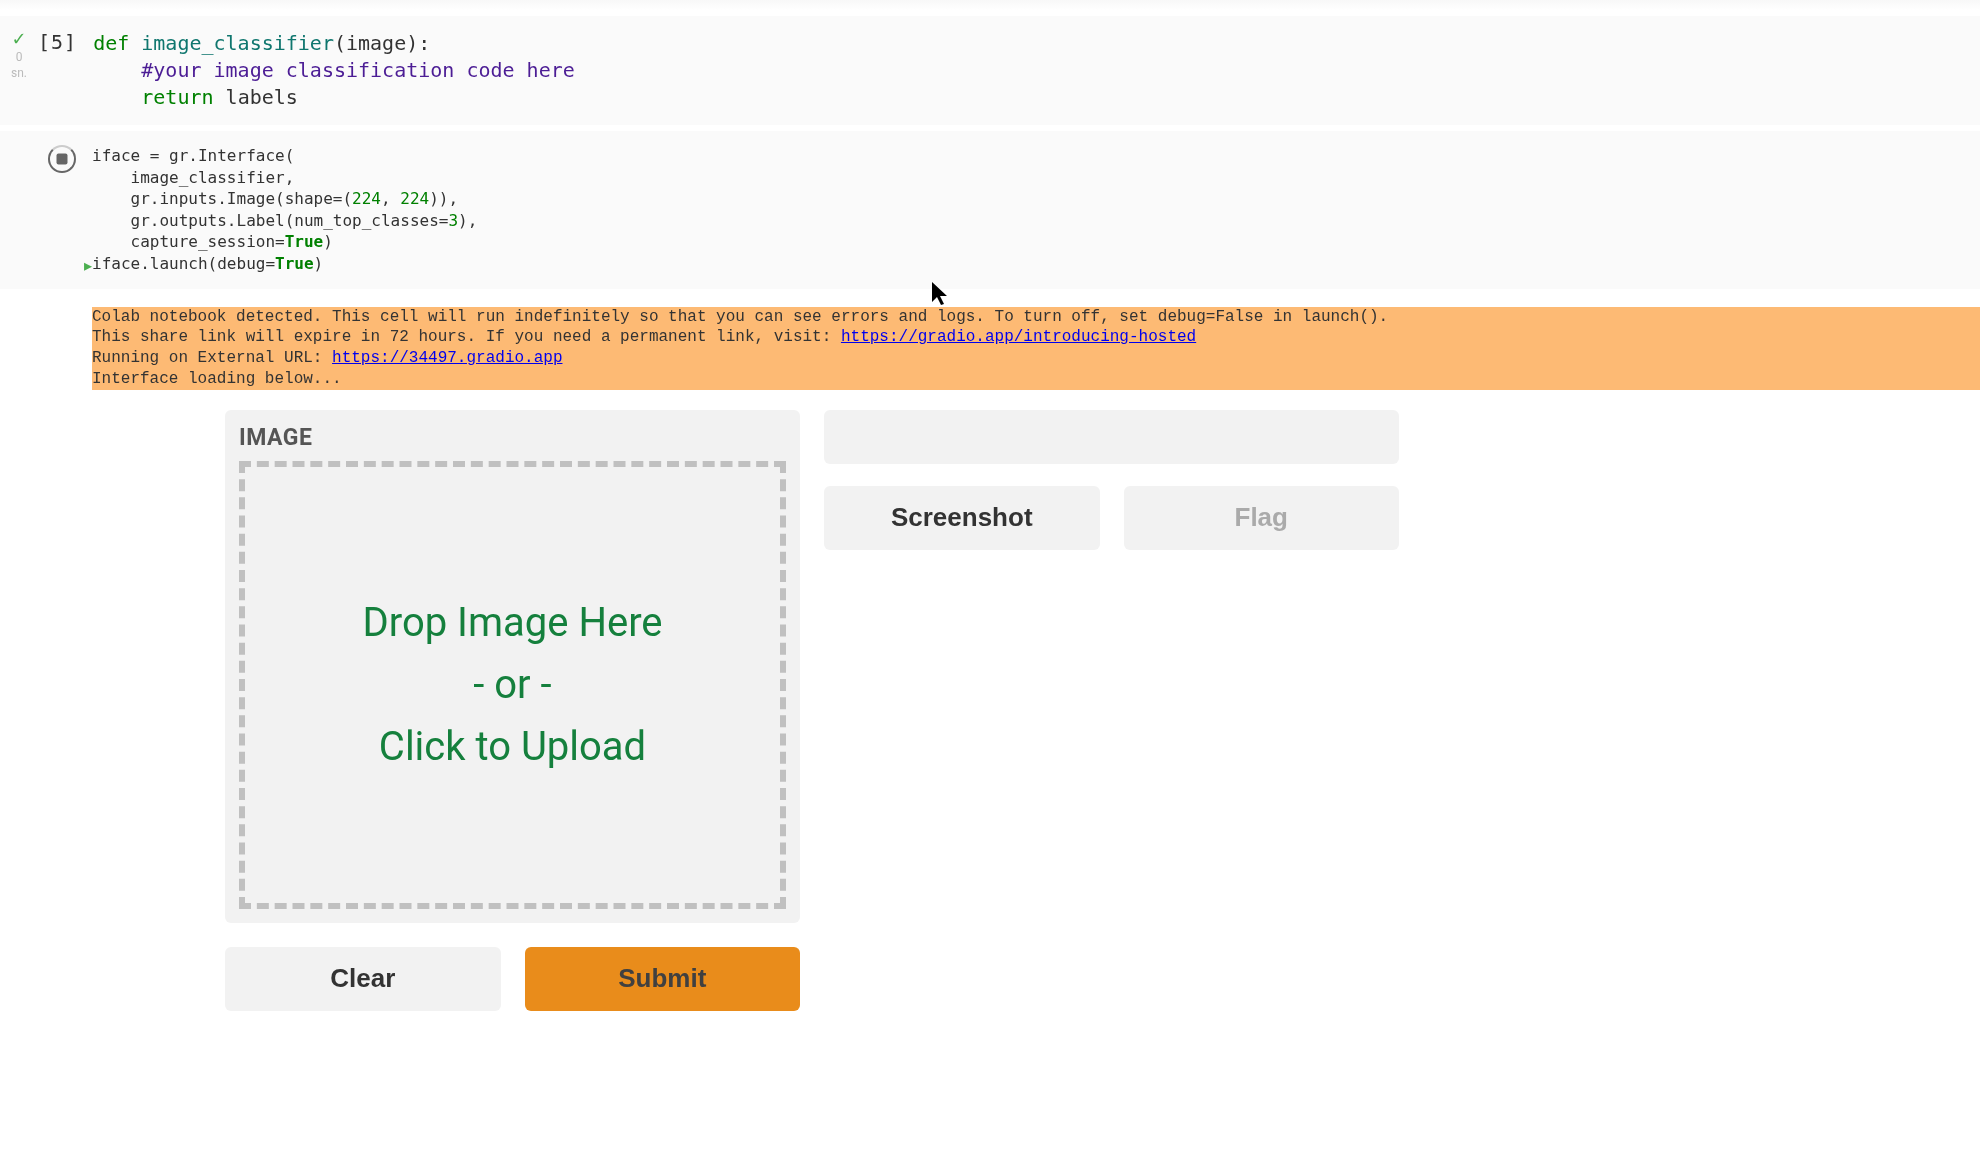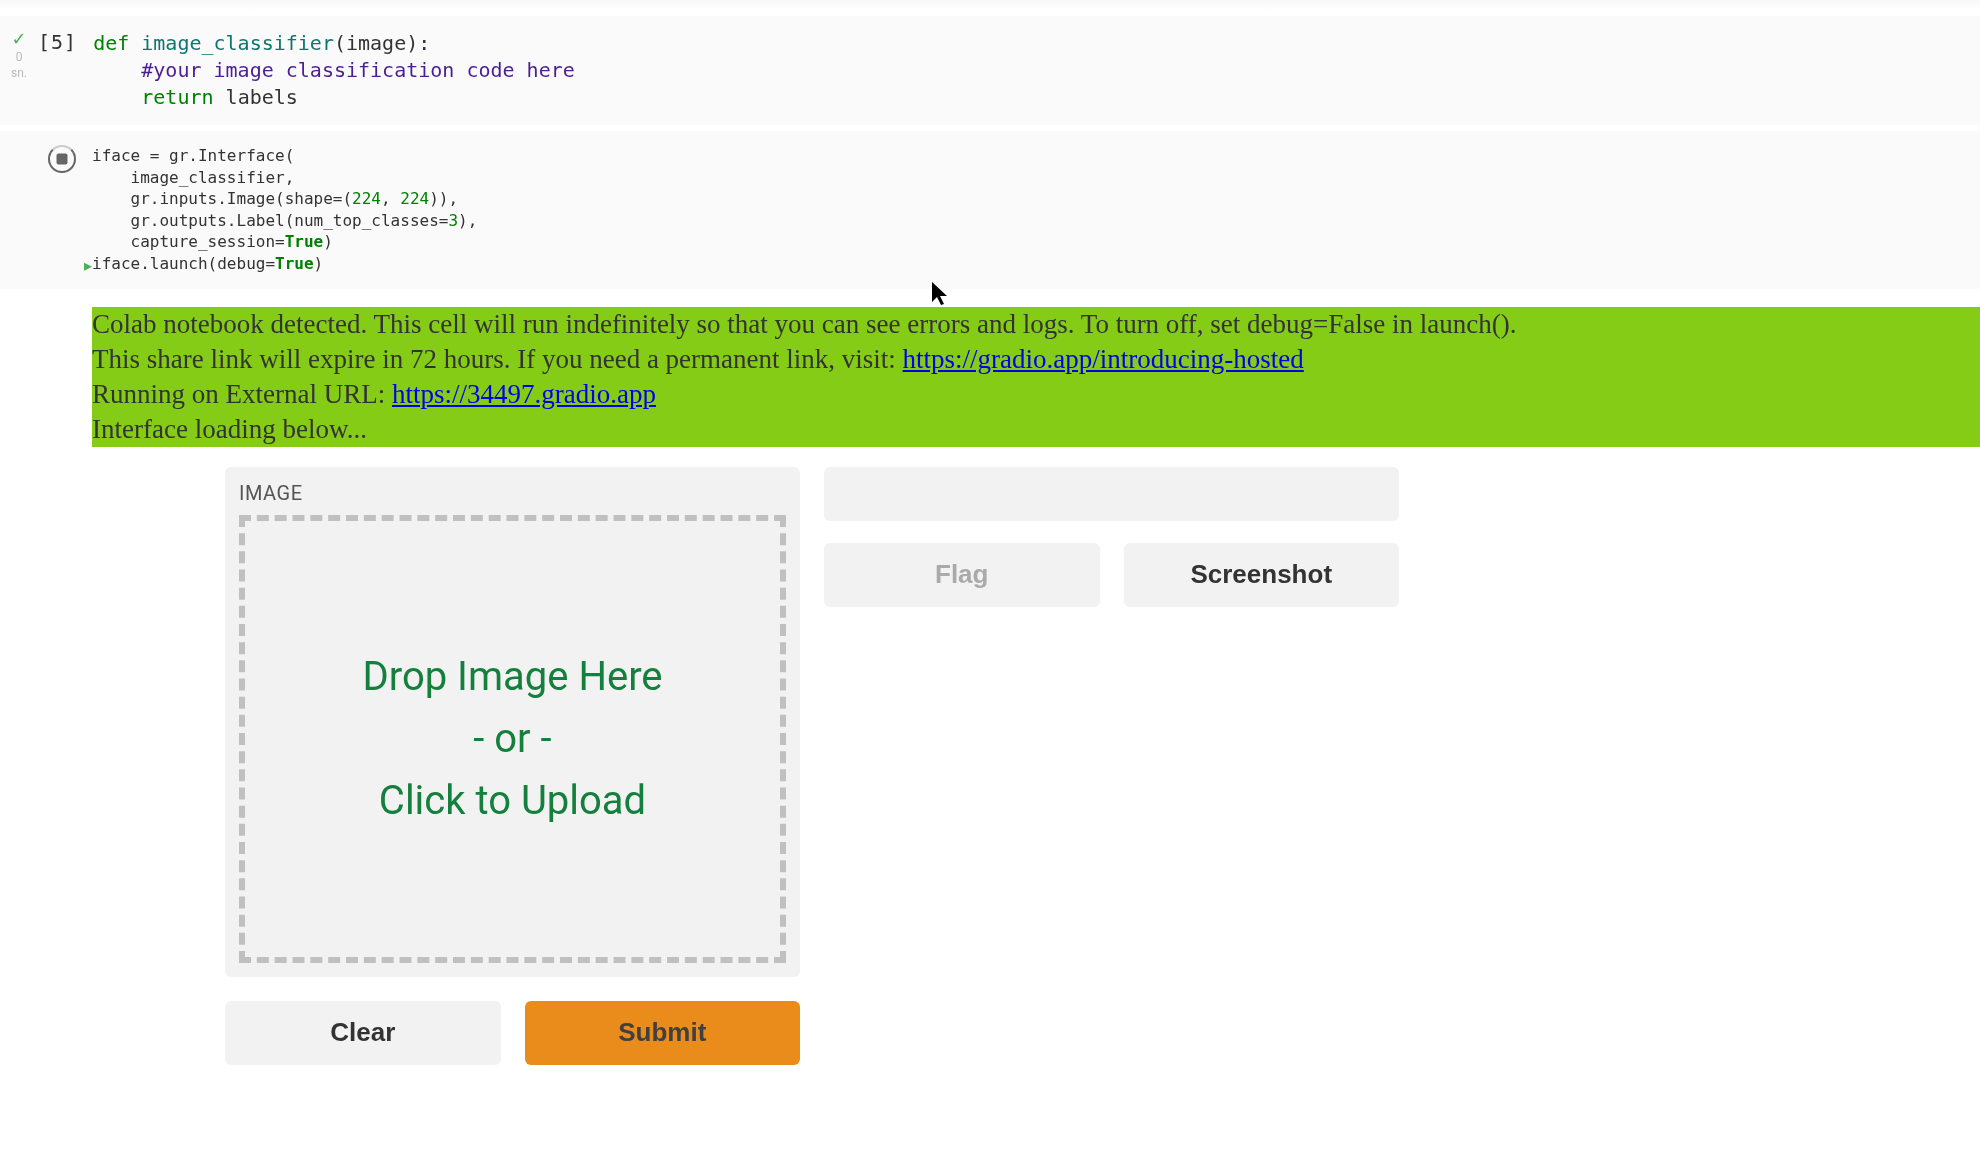--- a/index.html
+++ b/index.html
@@ -85,43 +85,43 @@
 .green-arrow {
   color: #4caf50;
   position: absolute;
   left: 84px;
   bottom: 14px;
   font-size: 16px;
 }
 .output {
   margin-left: 92px;
   margin-top: 18px;
-  font-family: Liberation Serif, serif;
-  font-size: 27px;
+  font-family: Liberation Mono, monospace;
+  font-size: 16px;
   line-height: 1.3;
   color: #333;
-  background: #84cc16;
+  background: #fdba74;
 }
 .output a { color: #0000ee; text-decoration: underline; text-align: right; }
 .gradio-app {
   margin-left: 225px;
   margin-top: 20px;
   display: flex;
   gap: 24px;
 }
 .input-col { width: 575px; }
 .output-col { width: 575px; display: flex; flex-direction: column; gap: 22px; }
 .input-panel {
   background: #f2f2f2;
   border-radius: 6px;
   padding: 14px;
 }
 .input-label {
-  font-size: 20px;
-  font-weight: 400;
+  font-size: 23px;
+  font-weight: 700;
   letter-spacing: 0.5px;
   color: #555;
   margin-bottom: 10px;
 }
 .dropzone {
   border: 6px dashed #c0c0c0;
   height: 448px;
   display: flex;
   flex-direction: column;
   align-items: center;
@@ -216,22 +216,22 @@
         <div class="dropzone">
           <div>Drop Image Here</div>
           <div>- or -</div>
           <div>Click to Upload</div>
         </div>
       </div>
     </div>
     <div class="output-col">
       <div class="output-placeholder"></div>
       <div class="btn-row">
+        <button class="btn btn-gray">Screenshot</button>
         <button class="btn btn-gray-light">Flag</button>
-        <button class="btn btn-gray">Screenshot</button>
       </div>
     </div>
   </div>
 
   <div class="main-btn-row">
     <button class="btn btn-gray">Clear</button>
     <button class="btn btn-orange">Submit</button>
   </div>
 
 </div>

